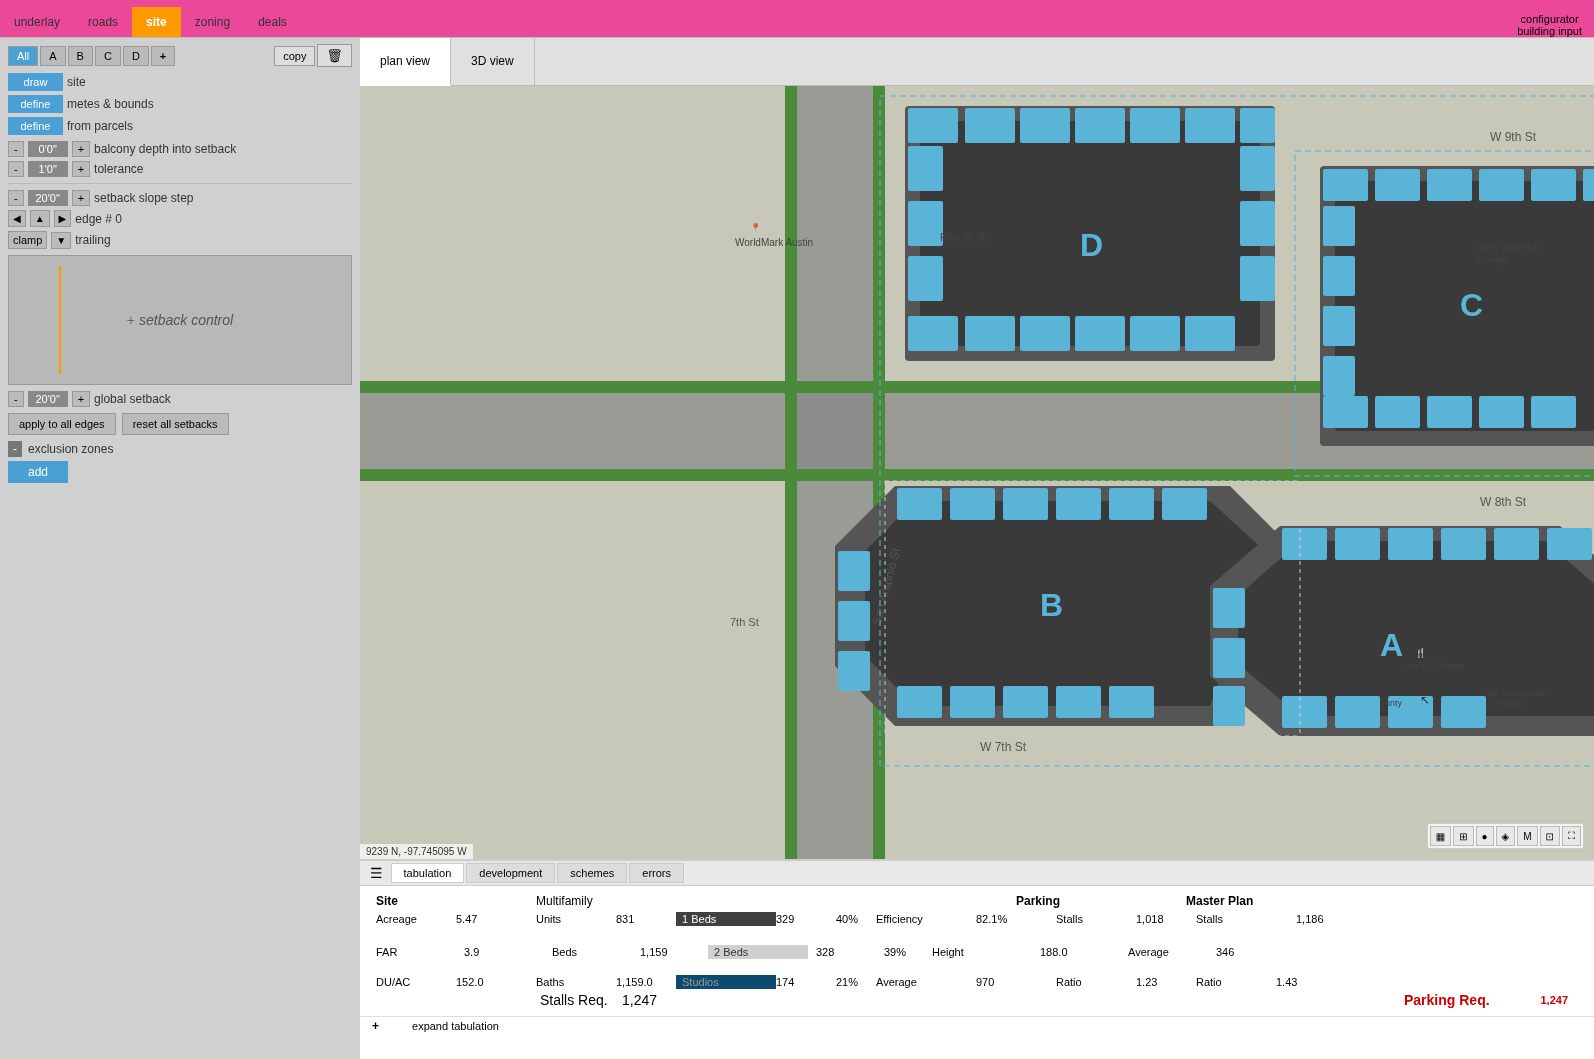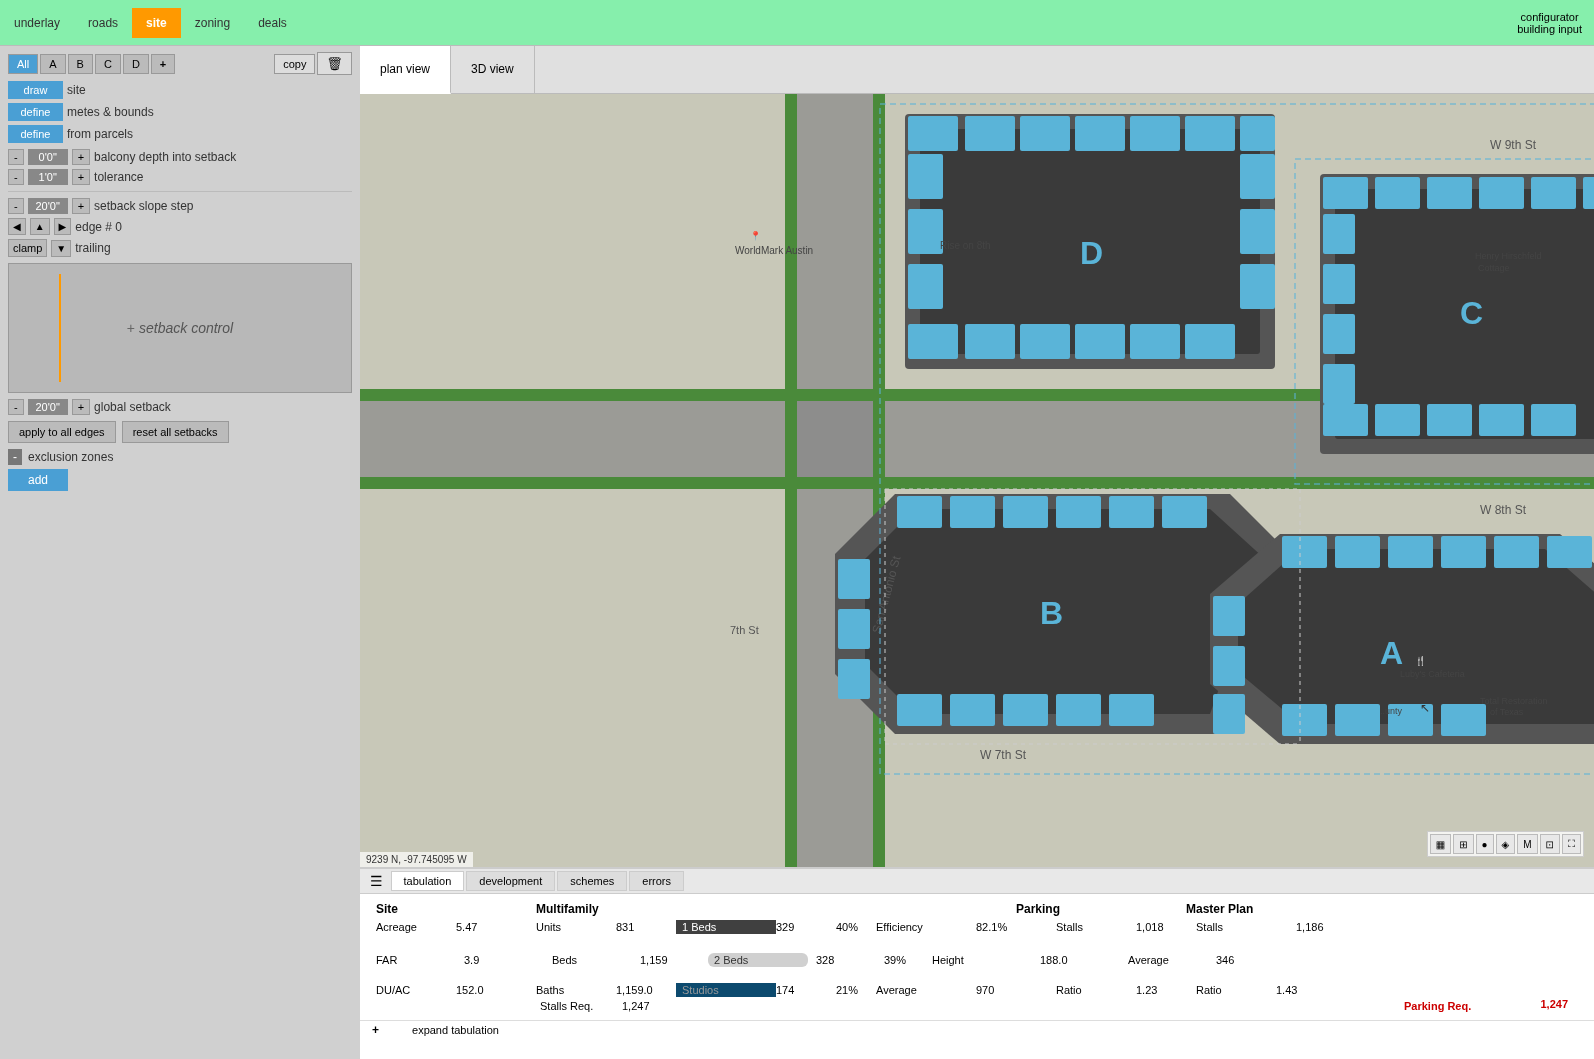--- a/index.html
+++ b/index.html
@@ -62,21 +62,21 @@
 
     
     .map-controls { position: absolute; bottom: 10px; right: 20px; display: flex; gap: 2px; background: rgba(255,255,255,0.8); border: 1px solid #ccc; padding: 2px; }
     .map-ctrl-btn { padding: 3px 5px; background: #e8e8e8; border: 1px solid #bbb; cursor: pointer; font-size: 10px; }
 
     .coords-bar { position: absolute; bottom: 0; left: 0; background: rgba(255,255,255,0.7); font-size: 10px; padding: 2px 6px; color: #333; }
   </style>
 </head>
 <body>
 
-<div style="display:flex; align-items:center; background:#86efac; height:46px; border-bottom:1px solid #bbb;">
+<div style="display:flex; align-items:flex-end; background:#ec4899; height:38px; border-bottom:1px solid #bbb;">
   <div class="nav-item">underlay</div>
   <div class="nav-item">roads</div>
   <div class="nav-item active">site</div>
   <div class="nav-item">zoning</div>
   <div class="nav-item">deals</div>
   <div style="flex:1;"></div>
   <div style="display:flex; flex-direction:column; align-items:center; padding:0 12px; font-size:11px;">
     <span>configurator</span>
     <span>building input</span>
   </div>
@@ -345,21 +345,21 @@
         <button class="bottom-tab active">tabulation</button>
         <button class="bottom-tab">development</button>
         <button class="bottom-tab">schemes</button>
         <button class="bottom-tab">errors</button>
       </div>
 
       <div style="padding:8px 16px;">
 
         <div style="display:grid; grid-template-columns:160px 260px 160px 200px 200px; gap:0; margin-bottom:4px;">
           <span style="font-weight:bold; font-size:12px;">Site</span>
-          <span style="font-weight:bold; font-size:12px;">Multifamily</span>
+          <span style="font-weight:normal; font-size:12px;">Multifamily</span>
           <span></span>
           <span style="font-weight:bold; font-size:12px; padding-left:60px;">Parking</span>
           <span style="font-weight:bold; font-size:12px; padding-left:30px;">Master Plan</span>
         </div>
 
         <div style="display:grid; grid-template-columns:80px 80px 80px 60px 100px 60px 40px 100px 80px 80px 60px 100px 80px 80px; gap:0; align-items:center; font-size:11px; margin-bottom:19px;">
 
           <span>Acreage</span>
           <span>5.47</span>
 
@@ -379,21 +379,21 @@
           <span>Stalls</span>
           <span>1,186</span>
           <span></span>
         </div>
 
         <div style="display:grid; grid-template-columns:80px 80px 80px 60px 100px 60px 40px 100px 80px 80px 60px 100px 80px 80px; gap:8px; align-items:center; font-size:11px; margin-bottom:16px;">
           <span>FAR</span>
           <span>3.9</span>
           <span>Beds</span>
           <span>1,159</span>
-          <span style="background:#d0d0d0; color:#333; padding:1px 6px; font-size:11px;border-radius:6px;">2 Beds</span>
+          <span style="background:#d0d0d0; color:#333; padding:1px 6px; font-size:11px;">2 Beds</span>
           <span>328</span>
           <span>39%</span>
           <span>Height</span>
           <span>188.0</span>
           <span>Average</span>
           <span>346</span>
           <span></span>
             <span></span>
             <span></span>
         </div>
@@ -408,21 +408,21 @@
           <span>21%</span>
           <span>Average</span>
           <span>970</span>
           <span>Ratio</span>
           <span>1.23</span>
           <span>Ratio</span>
           <span>1.43</span>
           <span></span>
         </div>
 
-        <div style="display:grid; grid-template-columns:80px 80px 80px 60px 500px 200px 200px; gap:2px; align-items:center; font-size:11px;">
+        <div style="display:grid; grid-template-columns:80px 80px 80px 60px 500px 200px 200px; gap:2px; align-items:center; font-size:14px;">
           <span></span>
             <span></span>
           <span>Stalls Req.</span>
           <span>1,247</span>
           <span></span>
           <span></span>
           <span style="color:#cc0000; font-weight:bold;padding-left:16px;">Parking Req.</span>
         </div>
         <div style="font-size:11px; color:#cc0000; font-weight:bold; text-align:right; padding-right:20px; margin-top:-14px;">
           <span>1,247</span>

